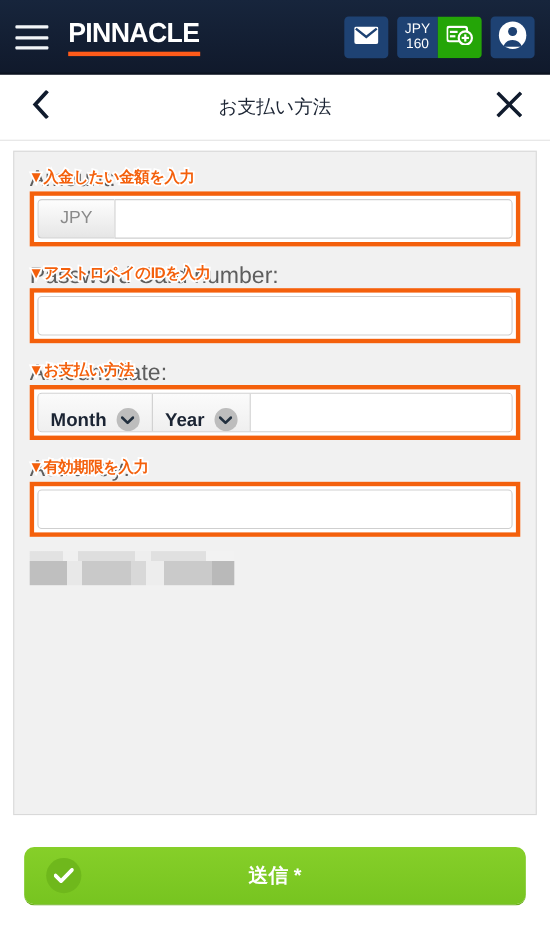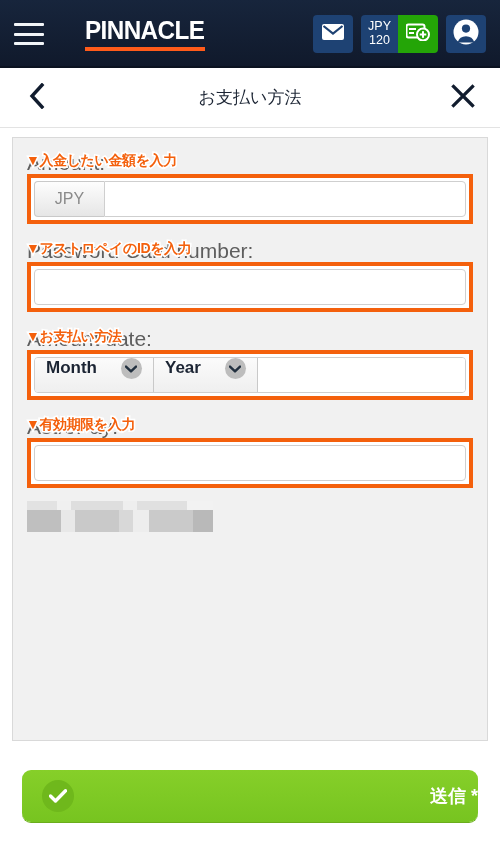--- a/index.html
+++ b/index.html
@@ -17,21 +17,20 @@
 
   
   .topbar {
     height: 68px;
     background: linear-gradient(180deg, #17253c 0%, #10192b 100%);
     display: flex;
     align-items: center;
     padding: 0 14px;
     box-sizing: border-box;
     position: relative;
-    gap: 23px;
   }
   .topbar:after {
     content: "";
     position: absolute;
     left: 0; right: 0; bottom: 0;
     height: 2px;
     background: #0b1220;
   }
   .hamburger {
     width: 30px;
@@ -238,22 +237,22 @@
     align-items: stretch;
     height: 36px;
     background: #ffffff;
     border: 1px solid #cfcfcf;
     border-radius: 4px;
     box-sizing: border-box;
     overflow: hidden;
   }
   .sel {
     display: flex;
-    align-items: flex-start;
-    gap: 24px;
+    align-items: flex-end;
+    gap: 9px;
     padding: 0 11px;
     background: linear-gradient(180deg, #fbfbfb 0%, #efefef 100%);
     border-right: 1px solid #c9c9c9;
     cursor: pointer;
     box-sizing: border-box;
   }
   .sel-label {
     font-size: 17px;
     color: #1b2433;
     font-weight: 600;
@@ -326,21 +325,21 @@
     background: #6fb81c;
     display: flex;
     align-items: center;
     justify-content: center;
     margin-left: 14px;
     flex: 0 0 auto;
   }
   .submit-label {
     position: absolute;
     left: 0; right: 0;
-    text-align: right;
+    text-align: center;
     color: #ffffff;
     font-size: 18px;
     font-weight: 700;
     pointer-events: none;
   }
 </style>
 </head>
 <body>
 
 <div class="topbar">
@@ -365,21 +364,21 @@
         <svg width="22" height="16" viewBox="0 0 22 16">
           <rect x="0" y="0" width="22" height="16" rx="2" fill="#ffffff"></rect>
           <path d="M1.5 2 L11 9.5 L20.5 2" stroke="#1e4273" stroke-width="2.2" fill="none"></path>
         </svg>
       </span>
     </div>
 
     <div class="balance-group">
       <div class="balance-amt">
         <span>JPY</span>
-        <span>120</span>
+        <span>160</span>
       </div>
       <div class="deposit-btn">
         <span>
           <svg width="24" height="18" viewBox="0 0 24 18">
             <rect x="0.5" y="1.5" width="18" height="13" rx="2" fill="none" stroke="#ffffff" stroke-width="2"></rect>
             <rect x="3" y="5" width="7" height="2" fill="#ffffff"></rect>
             <rect x="3" y="9" width="5" height="2" fill="#ffffff"></rect>
             <circle cx="17" cy="11.5" r="6" fill="#24a507" stroke="#ffffff" stroke-width="2"></circle>
             <rect x="16" y="8.2" width="2" height="6.6" fill="#ffffff"></rect>
             <rect x="13.7" y="10.5" width="6.6" height="2" fill="#ffffff"></rect>

